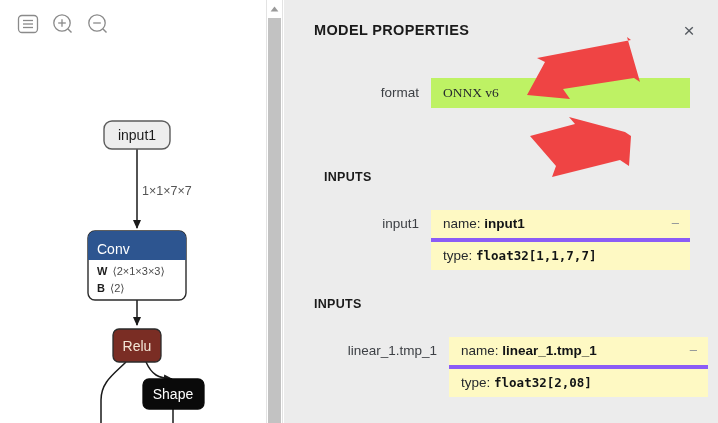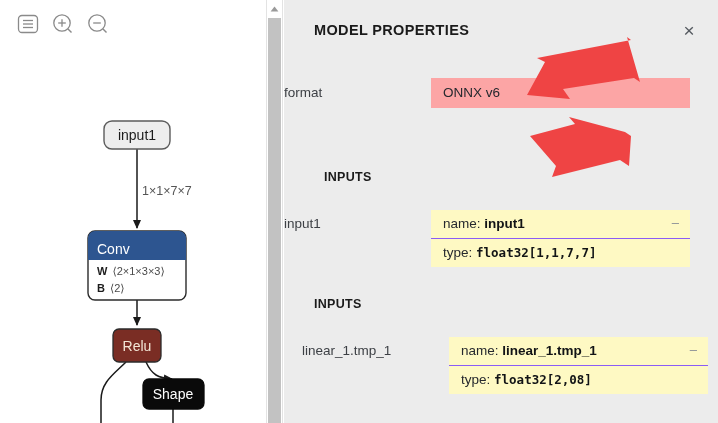--- a/index.html
+++ b/index.html
@@ -134,55 +134,57 @@
     color: #1a1a1a;
   }
 
   .row {
     position: absolute;
     display: flex;
     align-items: flex-start;
   }
   .row-label {
     width: 147px;
-    padding-right: 20px;
+    text-align: right;
+    padding-right: 12px;
     box-sizing: border-box;
     font-size: 13.5px;
     color: #3d4045;
     line-height: 30px;
   }
   .row-label.tall { line-height: 28px; }
   .field {
     width: 259px;
-    background: #fca5a5;
+    background: #bef264;
     box-sizing: border-box;
     font-size: 13.5px;
     color: #26292e;
     padding: 0 0 0 12px;
     height: 30px;
     line-height: 30px;
     white-space: nowrap;
     overflow: hidden;
+    font-family: Liberation Serif, serif;
   }
   .card {
     width: 259px;
     background: #fef9c3;
     box-sizing: border-box;
   }
   .card-line {
     position: relative;
     height: 28px;
     line-height: 28px;
     padding: 0 0 0 12px;
     font-size: 13.5px;
     color: #26292e;
     white-space: nowrap;
   }
   .card-line + .card-line {
-    border-top: 1px solid #8b5cf6;
+    border-top: 4px solid #8b5cf6;
   }
   .card-line b {
     font-weight: bold;
     color: #121416;
   }
   .mono {
     font-family: "DejaVu Sans Mono", monospace;
     font-size: 12.5px;
     font-weight: bold;
     color: #121416;

